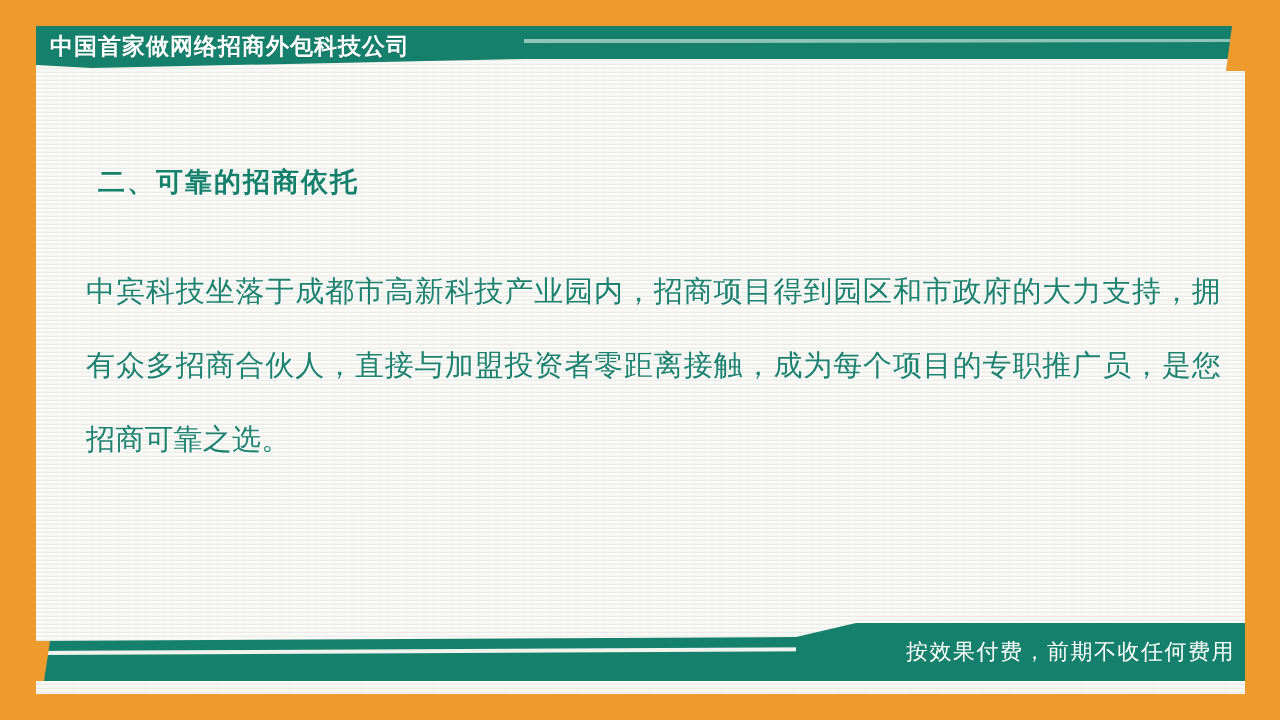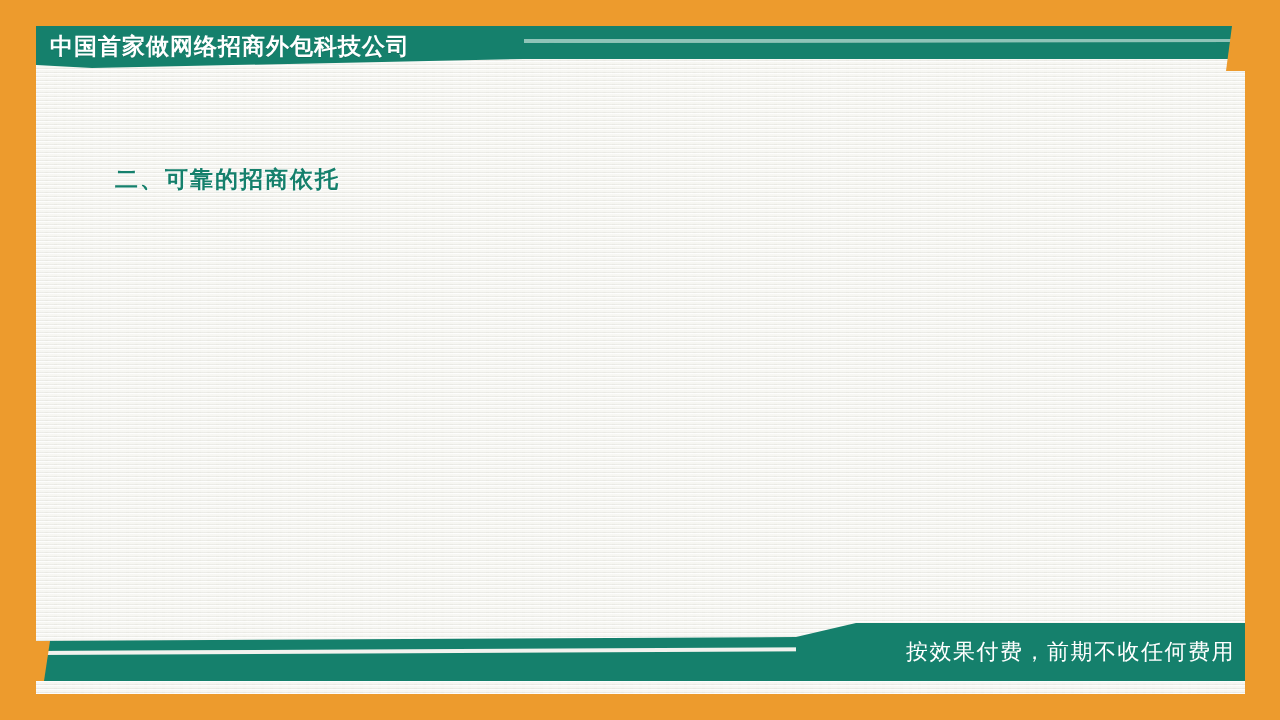--- a/index.html
+++ b/index.html
@@ -73,24 +73,24 @@
     font-weight: bold;
     letter-spacing: 1px;
     line-height: 1;
     white-space: nowrap;
     text-shadow: 0 1px 0 rgba(0,0,0,0.12);
   }
 
   
   .section-title {
     position: absolute;
-    left: 79px;
+    left: 62px;
     top: 138px;
     color: #15806C;
-    font-size: 23px;
+    font-size: 27px;
     font-weight: bold;
     letter-spacing: 2px;
     white-space: nowrap;
     text-shadow: 1px 1px 0 rgba(255,255,255,0.8);
   }
 
   .body-text {
     position: absolute;
     left: 50px;
     top: 228px;
@@ -153,20 +153,21 @@
 
       <polygon points="0,36 1209,30 1209,62 0,62" fill="#15806C"></polygon>
 
       <polygon points="760,18 820,4 1209,4 1209,62 760,62" fill="#15806C"></polygon>
 
       <polygon points="0,22 14,22 8,62 0,62" fill="#ED9B2D"></polygon>
     </svg>
 
     <div class="section-title">二、可靠的招商依托</div>
 
+    <div class="body-text">中宾科技坐落于成都市高新科技产业园内，招商项目得到园区和市政府的大力支持，拥有众多招商合伙人，直接与加盟投资者零距离接触，成为每个项目的专职推广员，是您招商可靠之选。</div>
 
     <div class="footer-text">按效果付费，前期不收任何费用</div>
 
   </div>
 
   <div class="header-title-block">
     <span class="header-title-text">中国首家做网络招商外包科技公司</span>
   </div>
 
 </div>

